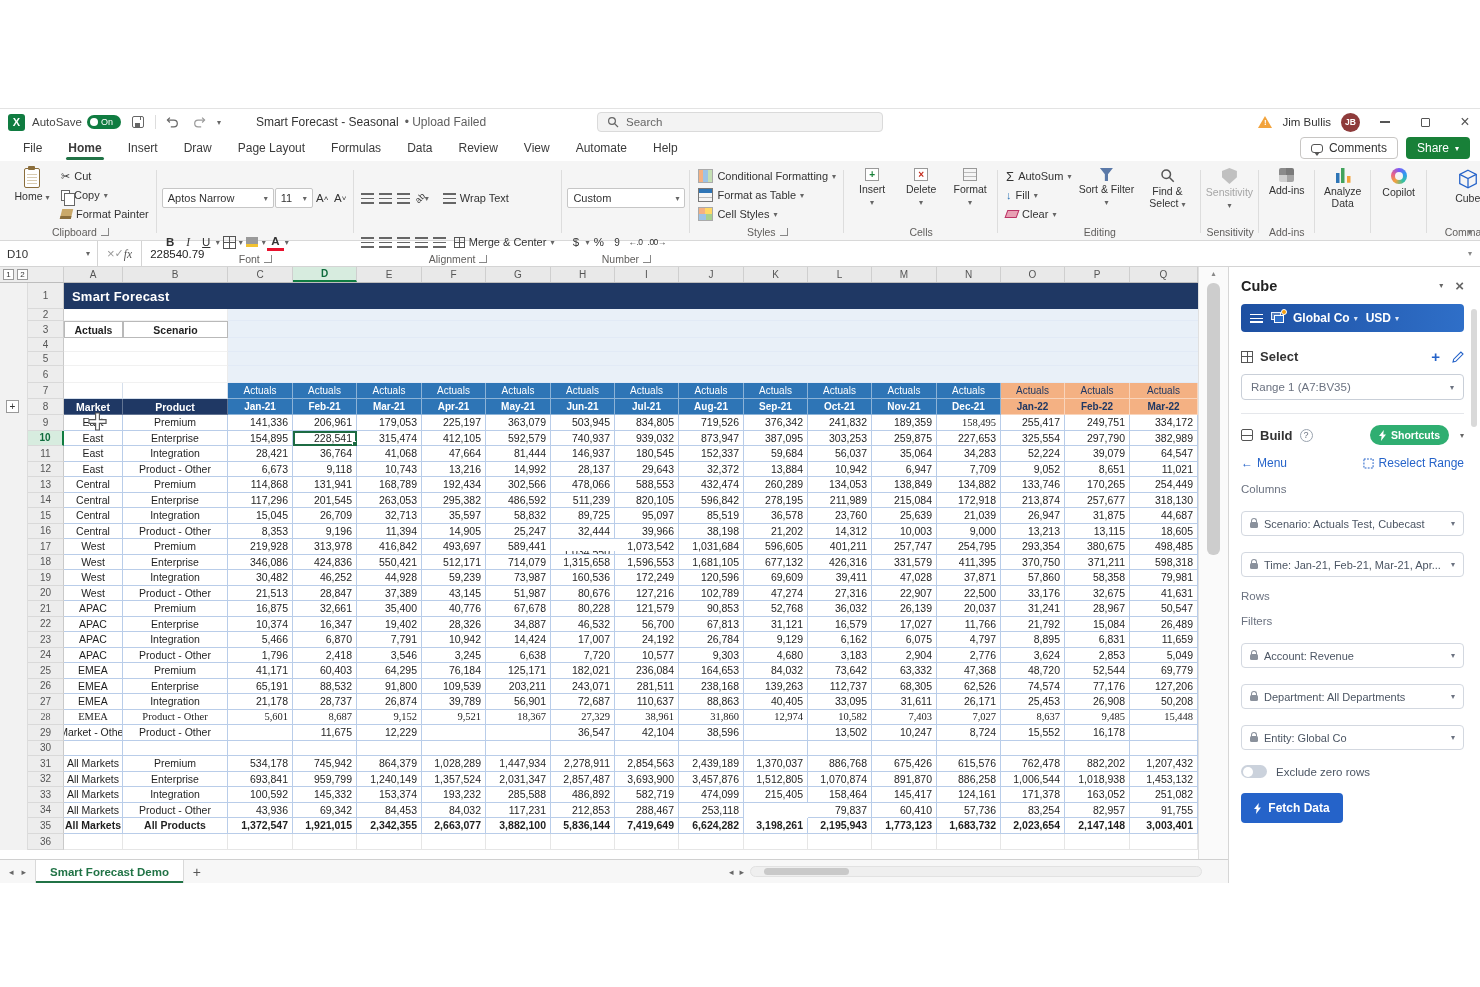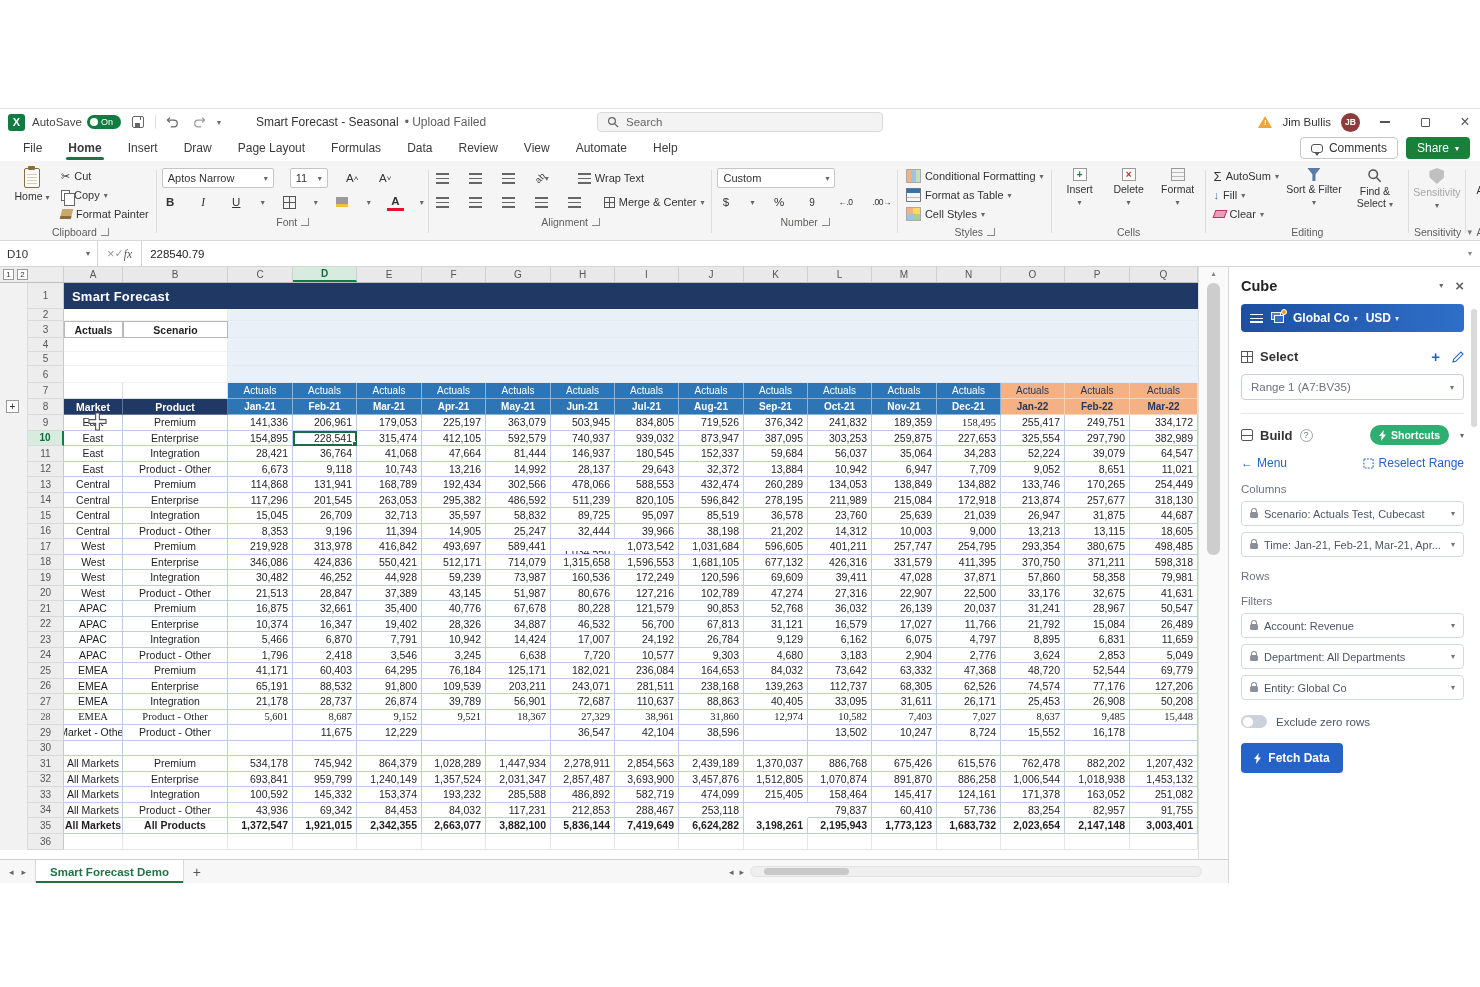--- a/index.html
+++ b/index.html
@@ -55,21 +55,21 @@
 .ribbon{height:80px;background:#f5f5f5;border-bottom:1px solid #d8d8d8;display:flex;align-items:stretch;padding:2px 2px 0 4px;position:relative;font-size:11px;color:#333;}
 .rgroup{display:flex;flex-direction:column;padding:2px 5px 0;position:relative;}
 .rgroup::after{content:"";position:absolute;right:0;top:7px;bottom:7px;width:1px;background:#ddd;}
 .rgroup-body{flex:1;display:flex;align-items:flex-start;gap:3px;}
 .rgroup-label{height:17px;font-size:10.5px;color:#605e5c;display:flex;align-items:center;justify-content:center;gap:4px;white-space:nowrap;}
 .launcher{width:8px;height:8px;border-right:1.2px solid #888;border-bottom:1.2px solid #888;position:relative;}
 .bigbtn{width:46px;display:flex;flex-direction:column;align-items:center;gap:2px;padding-top:3px;font-size:10.5px;color:#333;text-align:center;line-height:1.15;}
 .bigbtn.wide{width:58px;}
 .smallcol{display:flex;flex-direction:column;gap:1px;padding-top:2px;}
 .smallbtn{display:flex;align-items:center;gap:4px;height:18px;padding:0 3px;color:#333;font-size:11px;white-space:nowrap;}
-.frow{display:flex;align-items:center;gap:16px;height:22px;}
+.frow{display:flex;align-items:center;gap:1px;height:22px;margin-top:20px;}
 .fontcol{display:flex;flex-direction:column;gap:2px;padding-top:2px;}
 .select-like{height:20px;border:1px solid #c6c6c6;background:#fff;border-radius:2px;display:flex;align-items:center;justify-content:space-between;padding:0 5px;font-size:11px;color:#333;}
 .fbtn{min-width:17px;height:18px;display:flex;align-items:center;justify-content:center;font-size:11.5px;color:#333;padding:0 2px;}
 .b-ic::before{content:"B";font-weight:bold;}
 .i-ic::before{content:"I";font-style:italic;font-family:"Liberation Serif",serif;}
 .u-ic::before{content:"U";text-decoration:underline;}
 .fontcolor-ic{font-weight:bold;border-bottom:3px solid #e8112d;line-height:10px;}
 .fontcolor-ic::before{content:"A";}
 .fill-ic{width:12px;height:10px;background:#9a9a9a;border-bottom:3px solid #f2c230;}
 .grid-sq{width:13px;height:13px;border:1px solid #555;background:
@@ -198,21 +198,21 @@
 .buildic{width:12px;height:12px;border:1.3px solid #555;border-radius:2px;background:linear-gradient(#555,#555) 0 50%/100% 1px no-repeat;}
 .q-ic{width:13px;height:13px;border-radius:50%;border:1px solid #9aa3af;color:#6b7280;font-size:9px;display:flex;align-items:center;justify-content:center;font-weight:normal;}
 .q-ic::before{content:"?";}
 .shortcuts{margin-left:auto;height:20px;border-radius:10px;background:var(--sgreen);color:#fff;font-size:10.5px;font-weight:bold;display:flex;align-items:center;gap:4px;padding:0 9px;}
 .build-chev{color:#666;margin-left:4px;}
 .cp-links{margin-top:11px;display:flex;align-items:center;justify-content:space-between;color:var(--pblue);font-size:12px;}
 .menu-link{display:flex;align-items:center;gap:4px;}
 .backarrow::before{content:"←";font-size:12px;}
 .reselect{display:flex;align-items:center;gap:5px;}
 .cp-label{margin-top:13px;font-size:11.5px;color:#6b7280;}
-.chip{margin-top:6px;height:25px;border:1px solid #d3d8e0;border-radius:4px;display:flex;align-items:center;gap:6px;padding:0 8px;font-size:11px;color:#4b5563;background:#fff;}
+.chip{margin-top:16px;height:25px;border:1px solid #d3d8e0;border-radius:4px;display:flex;align-items:center;gap:6px;padding:0 8px;font-size:11px;color:#4b5563;background:#fff;}
 .lock{margin-top:2px;width:8px;height:6px;background:#8a919c;border-radius:1.5px;position:relative;flex:none;}
 .lock::before{content:"";position:absolute;left:1px;top:-4px;width:4px;height:4px;border:1.2px solid #8a919c;border-bottom:none;border-radius:3px 3px 0 0;}
 .chiptext{white-space:nowrap;overflow:hidden;text-overflow:ellipsis;flex:1;}
 .chipchev{color:#6b7280;}
 .cp-toggle-row{margin-top:15px;display:flex;align-items:center;gap:9px;color:#4b5563;font-size:11.5px;}
 .toggle{width:26px;height:13px;border-radius:7px;background:#cbd2dc;position:relative;flex:none;}
 .toggle::before{content:"";position:absolute;left:1.5px;top:1.5px;width:10px;height:10px;border-radius:50%;background:#fff;}
 .fetch{margin-top:15px;width:102px;height:30px;border-radius:4px;background:var(--pblue);color:#fff;font-size:12px;font-weight:bold;display:flex;align-items:center;justify-content:center;gap:6px;border:none;}
 .panel-scroll{position:absolute;right:3px;top:42px;width:6px;height:118px;background:#d9d9d9;border-radius:3px;}
 

